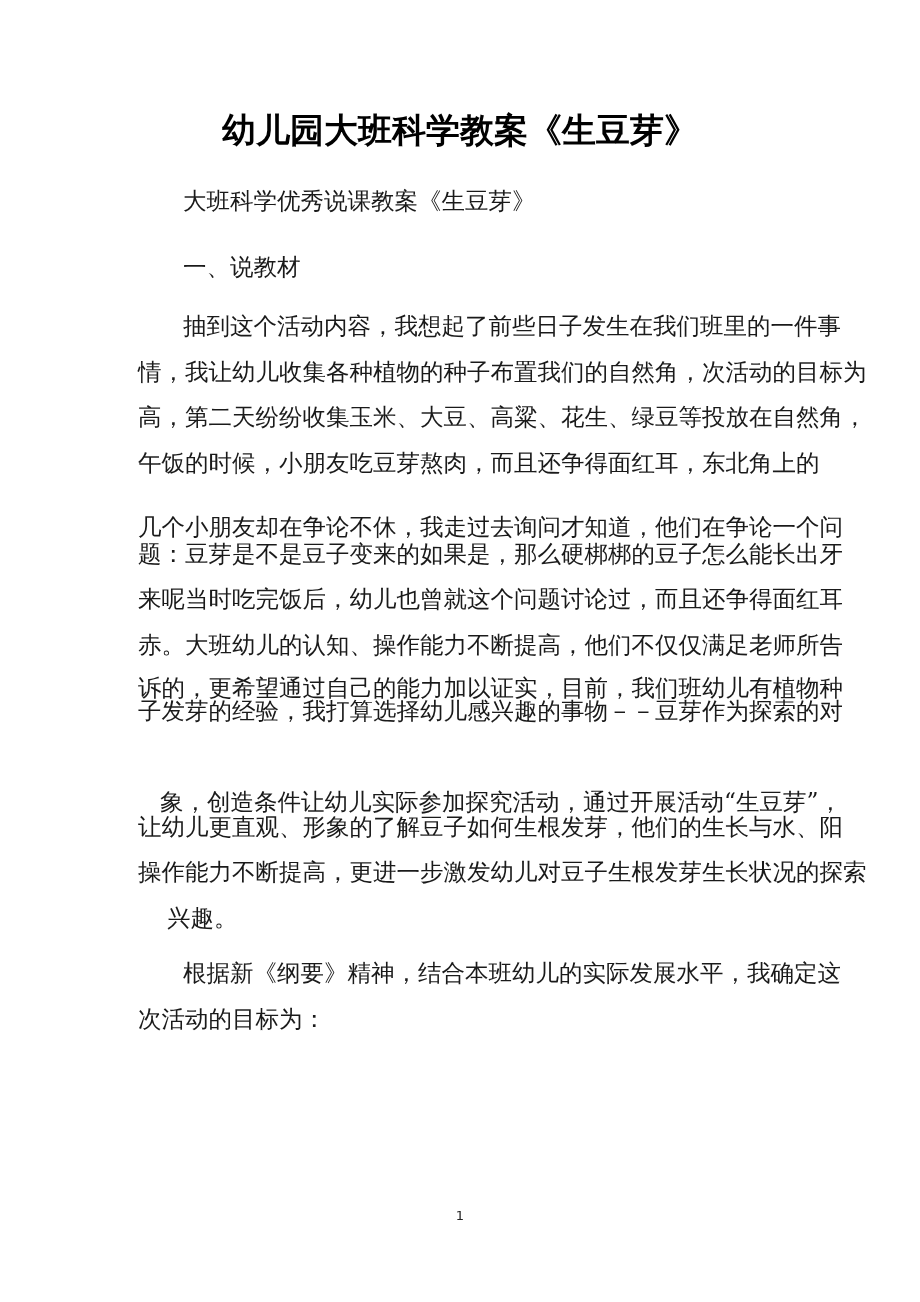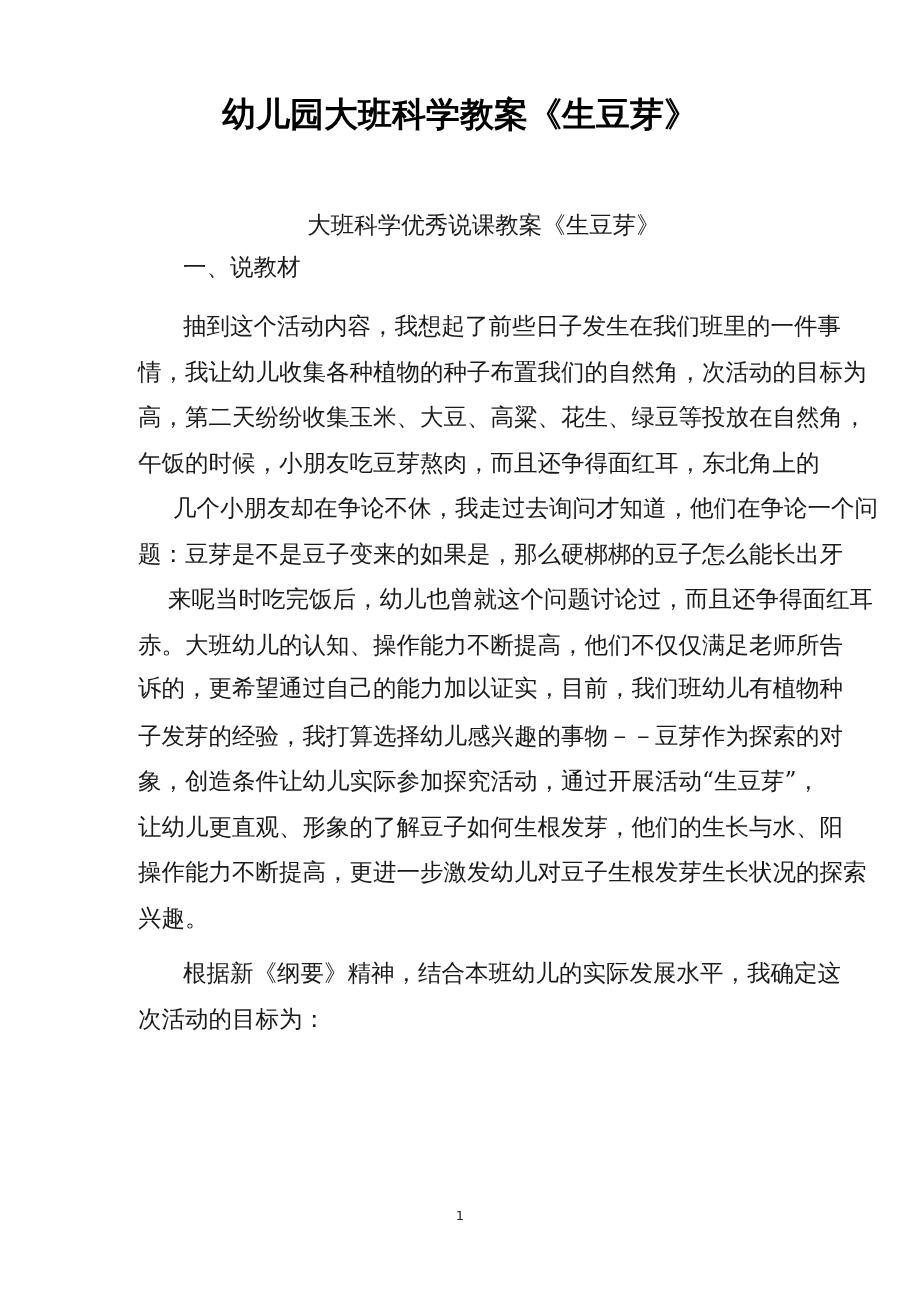--- a/index.html
+++ b/index.html
@@ -1,51 +1,51 @@
 <!DOCTYPE html>
 <html><head>
 <meta charset="utf-8">
 <style>
   html, body { margin: 0; padding: 0; background: #ffffff; }
   body { width: 920px; height: 1302px; position: relative; overflow: hidden;
          font-family: "DejaVu Serif", "Liberation Serif", serif; color: #111; }
-  .title { position: absolute; left: 0; width: 920px; top: 92px; text-align: center;
+  .title { position: absolute; left: 0; width: 920px; top: 108px; text-align: center;
            font-family: "DejaVu Sans", "Liberation Sans", sans-serif; font-weight: bold;
            font-size: 34px; letter-spacing: 0px; color: #000; }
   .line { position: absolute; left: 138px; width: 646px; font-size: 23.5px; line-height: 30px;
           white-space: nowrap; color: #1a1a1a; }
   .line.justify { text-align: justify; text-align-last: justify; }
   .indent { left: 183px; width: 601px; }
   .pagenum { position: absolute; left: 0; width: 920px; top: 1208px; text-align: center;
              font-size: 13px; font-family: "DejaVu Sans", sans-serif; color: #222; }
 </style>
 </head>
 <body>
 
 <div>
   <div class="title">幼儿园大班科学教案《生豆芽》</div>
 
-  <div class="line indent" style="top:210px;text-align:center;">大班科学优秀说课教案《生豆芽》</div>
+  <div class="line indent" style="top:186px;">大班科学优秀说课教案《生豆芽》</div>
   <div class="line indent" style="top:252px;">一、说教材</div>
 
   <div>
     <div class="line indent justify" style="top:311px;">抽到这个活动内容，我想起了前些日子发生在我们班里的一件事</div>
     <div class="line justify" style="top:357px;">情，我让幼儿收集各种植物的种子布置我们的自然角，次活动的目标为</div>
     <div class="line justify" style="top:402px;">高，第二天纷纷收集玉米、大豆、高粱、花生、绿豆等投放在自然角，</div>
     <div class="line justify" style="top:448px;">午饭的时候，小朋友吃豆芽熬肉，而且还争得面红耳，东北角上的</div>
-    <div class="line justify" style="top:493px;margin-left:35px;">几个小朋友却在争论不休，我走过去询问才知道，他们在争论一个问</div>
+    <div class="line justify" style="top:512px;">几个小朋友却在争论不休，我走过去询问才知道，他们在争论一个问</div>
     <div class="line justify" style="top:539px;">题：豆芽是不是豆子变来的如果是，那么硬梆梆的豆子怎么能长出牙</div>
-    <div class="line justify" style="top:584px;margin-left:30px;">来呢当时吃完饭后，幼儿也曾就这个问题讨论过，而且还争得面红耳</div>
+    <div class="line justify" style="top:584px;">来呢当时吃完饭后，幼儿也曾就这个问题讨论过，而且还争得面红耳</div>
     <div class="line justify" style="top:630px;">赤。大班幼儿的认知、操作能力不断提高，他们不仅仅满足老师所告</div>
     <div class="line justify" style="top:675px;font-family:Liberation Mono, monospace;">诉的，更希望通过自己的能力加以证实，目前，我们班幼儿有植物种</div>
-    <div class="line justify" style="top:721px;">子发芽的经验，我打算选择幼儿感兴趣的事物－－豆芽作为探索的对</div>
-    <div class="line justify" style="top:766px;">象，创造条件让幼儿实际参加探究活动，通过开展活动“生豆芽”，</div>
+    <div class="line justify" style="top:696px;">子发芽的经验，我打算选择幼儿感兴趣的事物－－豆芽作为探索的对</div>
+    <div class="line justify" style="top:787px;margin-left:22px;">象，创造条件让幼儿实际参加探究活动，通过开展活动“生豆芽”，</div>
     <div class="line justify" style="top:812px;">让幼儿更直观、形象的了解豆子如何生根发芽，他们的生长与水、阳</div>
     <div class="line justify" style="top:857px;">操作能力不断提高，更进一步激发幼儿对豆子生根发芽生长状况的探索</div>
-    <div class="line" style="top:903px;">兴趣。</div>
+    <div class="line" style="top:903px;margin-left:29px;">兴趣。</div>
   </div>
 
   <div>
     <div class="line indent justify" style="top:958px;font-family:Liberation Serif, serif;">根据新《纲要》精神，结合本班幼儿的实际发展水平，我确定这</div>
     <div class="line" style="top:1004px;">次活动的目标为：</div>
   </div>
 
   <div class="pagenum">1</div>
 </div>
 

